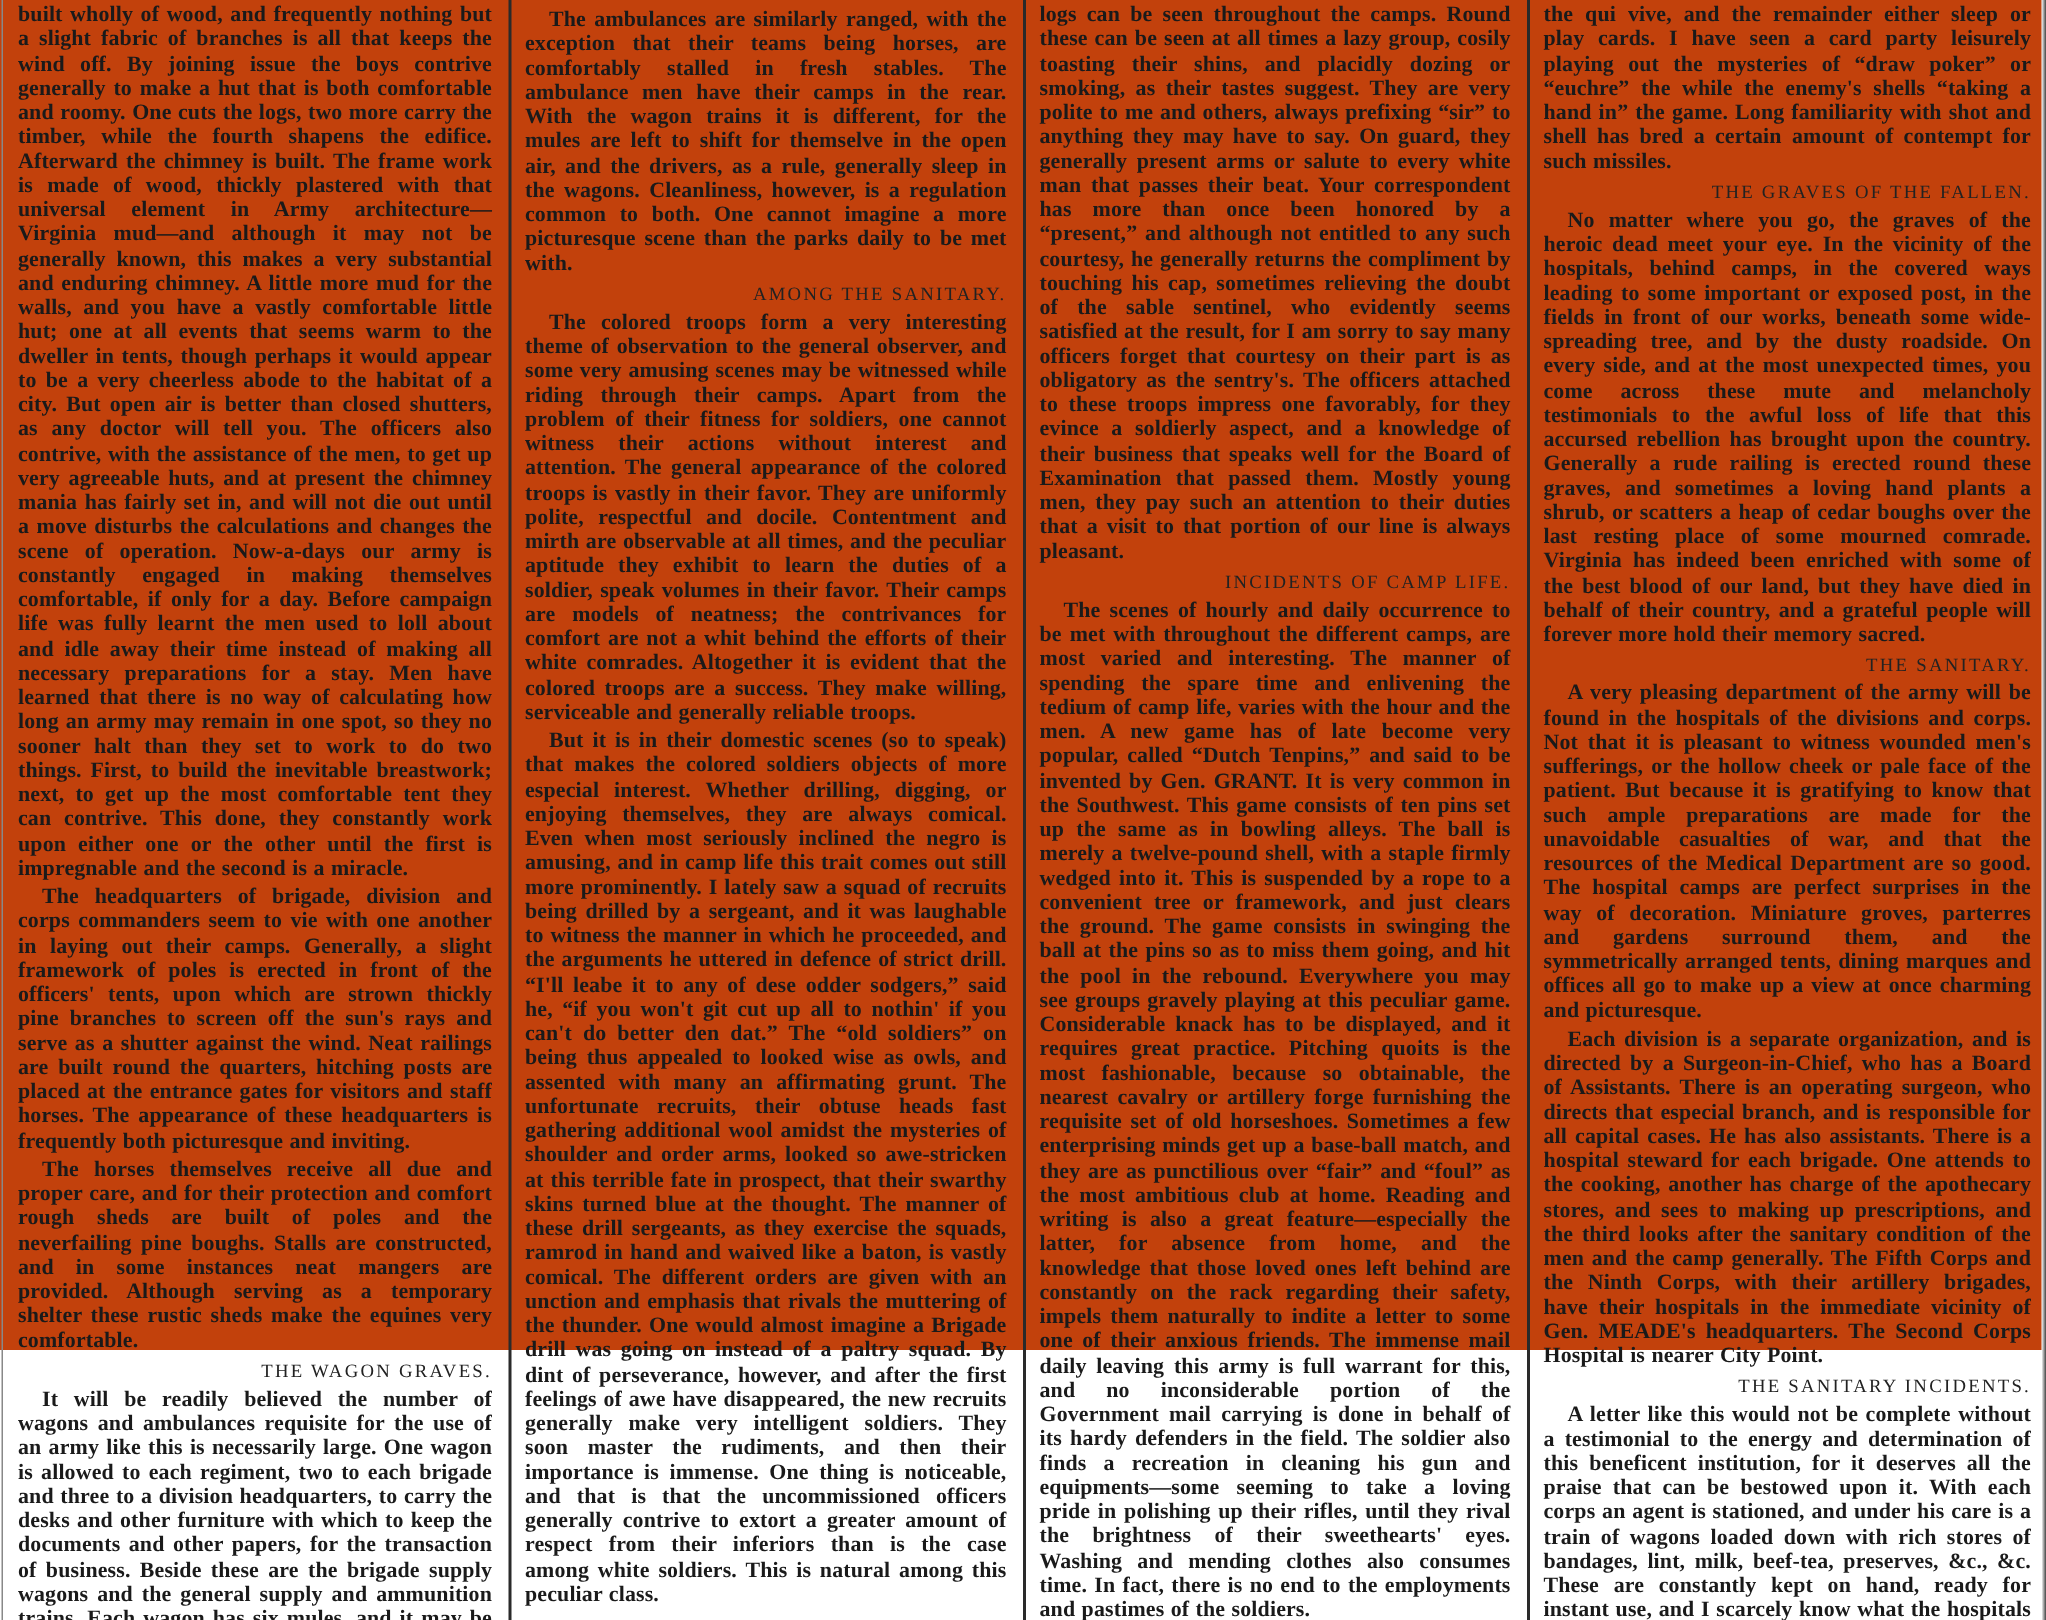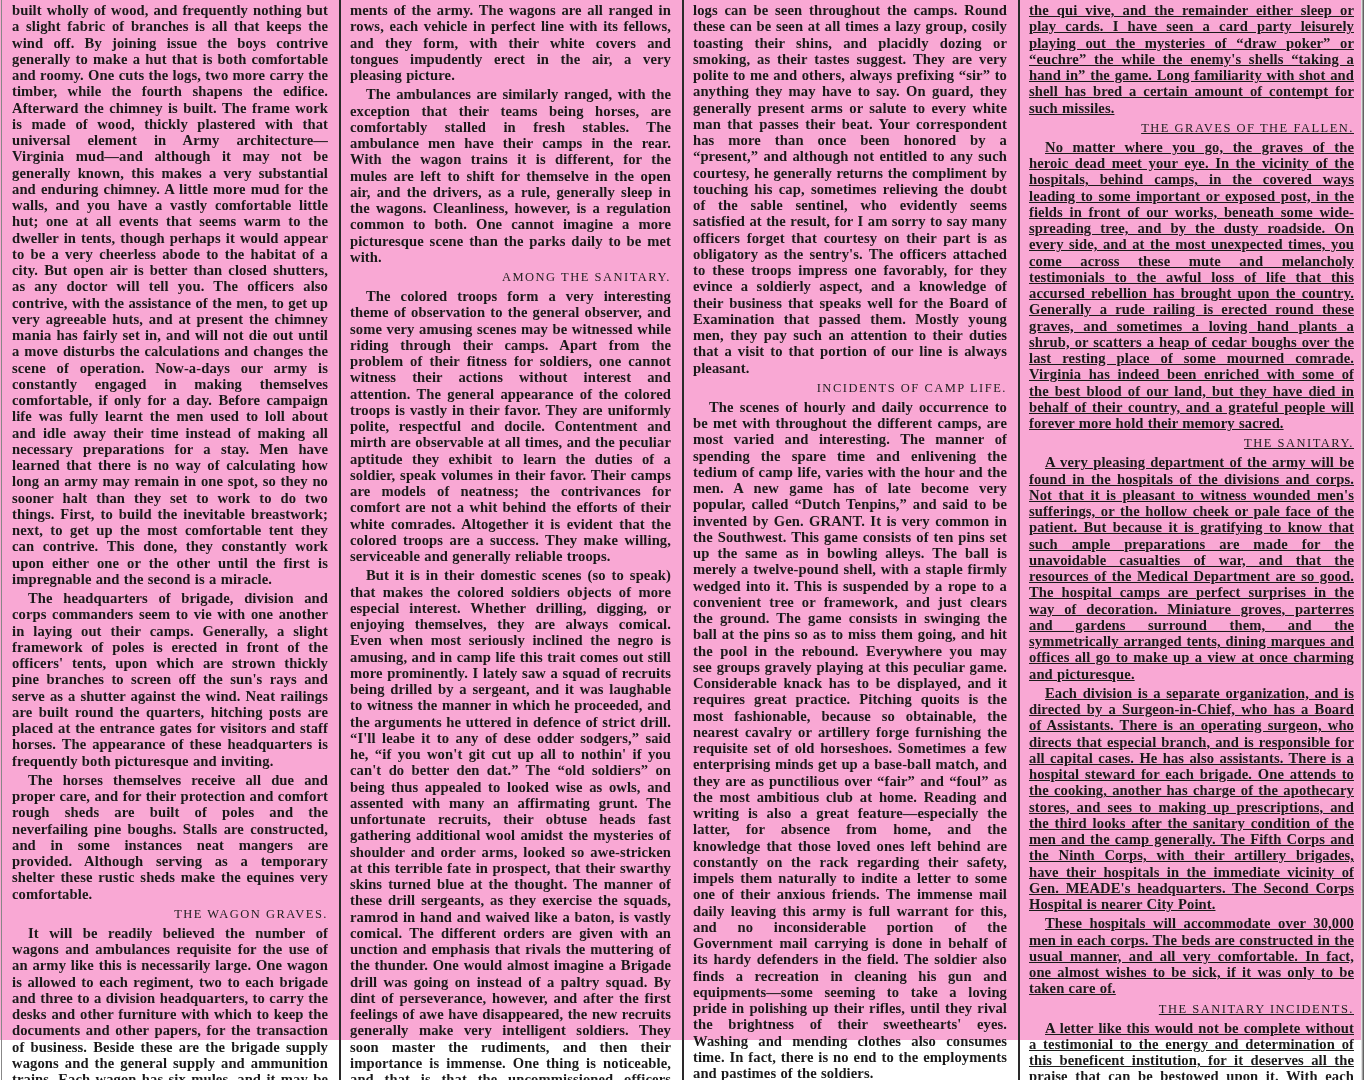--- a/index.html
+++ b/index.html
@@ -4,35 +4,35 @@
 <style>
   html, body { margin: 0; padding: 0; }
   body {
     width: 1364px; height: 1080px; overflow: hidden;
     background: #ffffff;
     font-family: "Liberation Serif", "DejaVu Serif", serif;
     color: #1a1a1a;
   }
   .page {
     position: relative;
-    width: 1364px; height: 1040px;
+    width: 1364px; height: 900px;
     display: flex;
-    background: #f9a8d4;
+    background: #c2410c;
   }
   .column {
     position: relative;
     box-sizing: border-box;
     height: 1080px;
     padding: 2px 10px 0 12px;
     overflow: hidden;
   }
   .col-1 { width: 338px; }
   .col-2 { width: 343px; }
   .col-3 { width: 336px; }
-  .col-4 { width: 347px; text-decoration: underline; }
+  .col-4 { width: 347px; }
   .rule {
     position: absolute; top: 0; bottom: 0; width: 2px;
     background: #2a2a2a;
   }
   .rule-left { left: 1px; }
   .col-1 .rule-left { background: #888; width: 1px; }
   .para {
     margin: 0;
     font-size: 14.6px;
     line-height: 16.25px;
@@ -67,21 +67,20 @@
     <div class="rule rule-left"></div>
     <p class="para">built wholly of wood, and frequently nothing but a slight fabric of branches is all that keeps the wind off. By joining issue the boys contrive generally to make a hut that is both comfortable and roomy. One cuts the logs, two more carry the timber, while the fourth shapens the edifice. Afterward the chimney is built. The frame work is made of wood, thickly plastered with that universal element in Army architecture—Virginia mud—and although it may not be generally known, this makes a very substantial and enduring chimney. A little more mud for the walls, and you have a vastly comfortable little hut; one at all events that seems warm to the dweller in tents, though perhaps it would appear to be a very cheerless abode to the habitat of a city. But open air is better than closed shutters, as any doctor will tell you. The officers also contrive, with the assistance of the men, to get up very agreeable huts, and at present the chimney mania has fairly set in, and will not die out until a move disturbs the calculations and changes the scene of operation. Now-a-days our army is constantly engaged in making themselves comfortable, if only for a day. Before campaign life was fully learnt the men used to loll about and idle away their time instead of making all necessary preparations for a stay. Men have learned that there is no way of calculating how long an army may remain in one spot, so they no sooner halt than they set to work to do two things. First, to build the inevitable breastwork; next, to get up the most comfortable tent they can contrive. This done, they constantly work upon either one or the other until the first is impregnable and the second is a miracle.</p>
     <p class="para indent">The headquarters of brigade, division and corps commanders seem to vie with one another in laying out their camps. Generally, a slight framework of poles is erected in front of the officers' tents, upon which are strown thickly pine branches to screen off the sun's rays and serve as a shutter against the wind. Neat railings are built round the quarters, hitching posts are placed at the entrance gates for visitors and staff horses. The appearance of these headquarters is frequently both picturesque and inviting.</p>
     <p class="para indent">The horses themselves receive all due and proper care, and for their protection and comfort rough sheds are built of poles and the neverfailing pine boughs. Stalls are constructed, and in some instances neat mangers are provided. Although serving as a temporary shelter these rustic sheds make the equines very comfortable.</p>
     <h3 class="heading">THE WAGON GRAVES.</h3>
     <p class="para indent">It will be readily believed the number of wagons and ambulances requisite for the use of an army like this is necessarily large. One wagon is allowed to each regiment, two to each brigade and three to a division headquarters, to carry the desks and other furniture with which to keep the documents and other papers, for the transaction of business. Beside these are the brigade supply wagons and the general supply and ammunition trains. Each wagon has six mules, and it may be conceived what an immense number of vehicles and teams there are in use in the army. I cannot begin to make an estimate, but there must be at least twelve hundred. Each train is “parked” in a separate division, in the immediate vicinity of headquarters. The same attention to regularity and neatness is observable as in other depart-</p>
   </div>
 
   <div class="column col-2">
     <div class="rule rule-left"></div>
-    <p class="para">ments of the army. The wagons are all ranged in rows, each vehicle in perfect line with its fellows, and they form, with their white covers and tongues impudently erect in the air, a very pleasing picture.</p>
     <p class="para indent">The ambulances are similarly ranged, with the exception that their teams being horses, are comfortably stalled in fresh stables. The ambulance men have their camps in the rear. With the wagon trains it is different, for the mules are left to shift for themselve in the open air, and the drivers, as a rule, generally sleep in the wagons. Cleanliness, however, is a regulation common to both. One cannot imagine a more picturesque scene than the parks daily to be met with.</p>
     <h3 class="heading">AMONG THE SANITARY.</h3>
     <p class="para indent">The colored troops form a very interesting theme of observation to the general observer, and some very amusing scenes may be witnessed while riding through their camps. Apart from the problem of their fitness for soldiers, one cannot witness their actions without interest and attention. The general appearance of the colored troops is vastly in their favor. They are uniformly polite, respectful and docile. Contentment and mirth are observable at all times, and the peculiar aptitude they exhibit to learn the duties of a soldier, speak volumes in their favor. Their camps are models of neatness; the contrivances for comfort are not a whit behind the efforts of their white comrades. Altogether it is evident that the colored troops are a success. They make willing, serviceable and generally reliable troops.</p>
     <p class="para indent">But it is in their domestic scenes (so to speak) that makes the colored soldiers objects of more especial interest. Whether drilling, digging, or enjoying themselves, they are always comical. Even when most seriously inclined the negro is amusing, and in camp life this trait comes out still more prominently. I lately saw a squad of recruits being drilled by a sergeant, and it was laughable to witness the manner in which he proceeded, and the arguments he uttered in defence of strict drill. “I'll leabe it to any of dese odder sodgers,” said he, “if you won't git cut up all to nothin' if you can't do better den dat.” The “old soldiers” on being thus appealed to looked wise as owls, and assented with many an affirmating grunt. The unfortunate recruits, their obtuse heads fast gathering additional wool amidst the mysteries of shoulder and order arms, looked so awe-stricken at this terrible fate in prospect, that their swarthy skins turned blue at the thought. The manner of these drill sergeants, as they exercise the squads, ramrod in hand and waived like a baton, is vastly comical. The different orders are given with an unction and emphasis that rivals the muttering of the thunder. One would almost imagine a Brigade drill was going on instead of a paltry squad. By dint of perseverance, however, and after the first feelings of awe have disappeared, the new recruits generally make very intelligent soldiers. They soon master the rudiments, and then their importance is immense. One thing is noticeable, and that is that the uncommissioned officers generally contrive to extort a greater amount of respect from their inferiors than is the case among white soldiers. This is natural among this peculiar class.</p>
 
   </div>
 
   <div class="column col-3">
     <div class="rule rule-left"></div>
     <p class="para">logs can be seen throughout the camps. Round these can be seen at all times a lazy group, cosily toasting their shins, and placidly dozing or smoking, as their tastes suggest. They are very polite to me and others, always prefixing “sir” to anything they may have to say. On guard, they generally present arms or salute to every white man that passes their beat. Your correspondent has more than once been honored by a “present,” and although not entitled to any such courtesy, he generally returns the compliment by touching his cap, sometimes relieving the doubt of the sable sentinel, who evidently seems satisfied at the result, for I am sorry to say many officers forget that courtesy on their part is as obligatory as the sentry's. The officers attached to these troops impress one favorably, for they evince a soldierly aspect, and a knowledge of their business that speaks well for the Board of Examination that passed them. Mostly young men, they pay such an attention to their duties that a visit to that portion of our line is always pleasant.</p>
@@ -91,19 +90,18 @@
   </div>
 
   <div class="column col-4">
     <div class="rule rule-left"></div>
     <p class="para">the qui vive, and the remainder either sleep or play cards. I have seen a card party leisurely playing out the mysteries of “draw poker” or “euchre” the while the enemy's shells “taking a hand in” the game. Long familiarity with shot and shell has bred a certain amount of contempt for such missiles.</p>
     <h3 class="heading">THE GRAVES OF THE FALLEN.</h3>
     <p class="para indent">No matter where you go, the graves of the heroic dead meet your eye. In the vicinity of the hospitals, behind camps, in the covered ways leading to some important or exposed post, in the fields in front of our works, beneath some wide-spreading tree, and by the dusty roadside. On every side, and at the most unexpected times, you come across these mute and melancholy testimonials to the awful loss of life that this accursed rebellion has brought upon the country. Generally a rude railing is erected round these graves, and sometimes a loving hand plants a shrub, or scatters a heap of cedar boughs over the last resting place of some mourned comrade. Virginia has indeed been enriched with some of the best blood of our land, but they have died in behalf of their country, and a grateful people will forever more hold their memory sacred.</p>
     <h3 class="heading">THE SANITARY.</h3>
     <p class="para indent">A very pleasing department of the army will be found in the hospitals of the divisions and corps. Not that it is pleasant to witness wounded men's sufferings, or the hollow cheek or pale face of the patient. But because it is gratifying to know that such ample preparations are made for the unavoidable casualties of war, and that the resources of the Medical Department are so good. The hospital camps are perfect surprises in the way of decoration. Miniature groves, parterres and gardens surround them, and the symmetrically arranged tents, dining marques and offices all go to make up a view at once charming and picturesque.</p>
     <p class="para indent">Each division is a separate organization, and is directed by a Surgeon-in-Chief, who has a Board of Assistants. There is an operating surgeon, who directs that especial branch, and is responsible for all capital cases. He has also assistants. There is a hospital steward for each brigade. One attends to the cooking, another has charge of the apothecary stores, and sees to making up prescriptions, and the third looks after the sanitary condition of the men and the camp generally. The Fifth Corps and the Ninth Corps, with their artillery brigades, have their hospitals in the immediate vicinity of Gen. MEADE's headquarters. The Second Corps Hospital is nearer City Point.</p>
-    <p class="para indent">These hospitals will accommodate over 30,000 men in each corps. The beds are constructed in the usual manner, and all very comfortable. In fact, one almost wishes to be sick, if it was only to be taken care of.</p>
     <h3 class="heading">THE SANITARY INCIDENTS.</h3>
     <p class="para indent">A letter like this would not be complete without a testimonial to the energy and determination of this beneficent institution, for it deserves all the praise that can be bestowed upon it. With each corps an agent is stationed, and under his care is a train of wagons loaded down with rich stores of bandages, lint, milk, beef-tea, preserves, &amp;c., &amp;c. These are constantly kept on hand, ready for instant use, and I scarcely know what the hospitals would do without the innumerable items of supply that is furnished by</p>
     <div class="edge-right"></div>
   </div>
 
 </div>
 
 </body></html>

